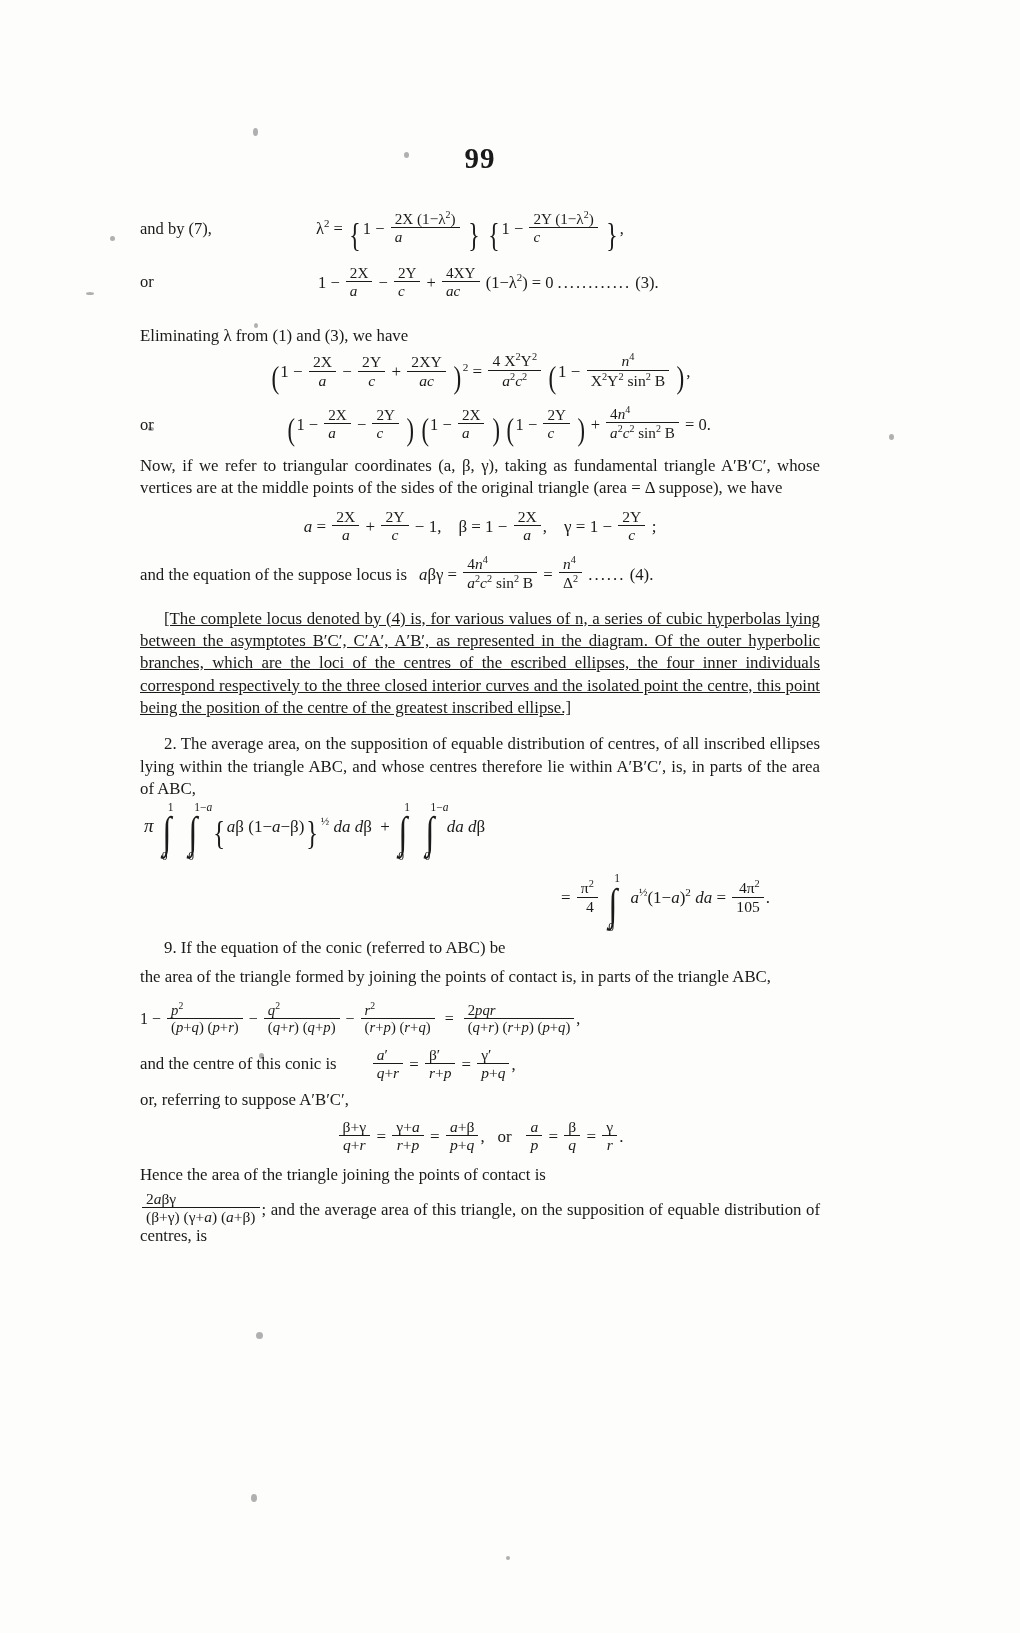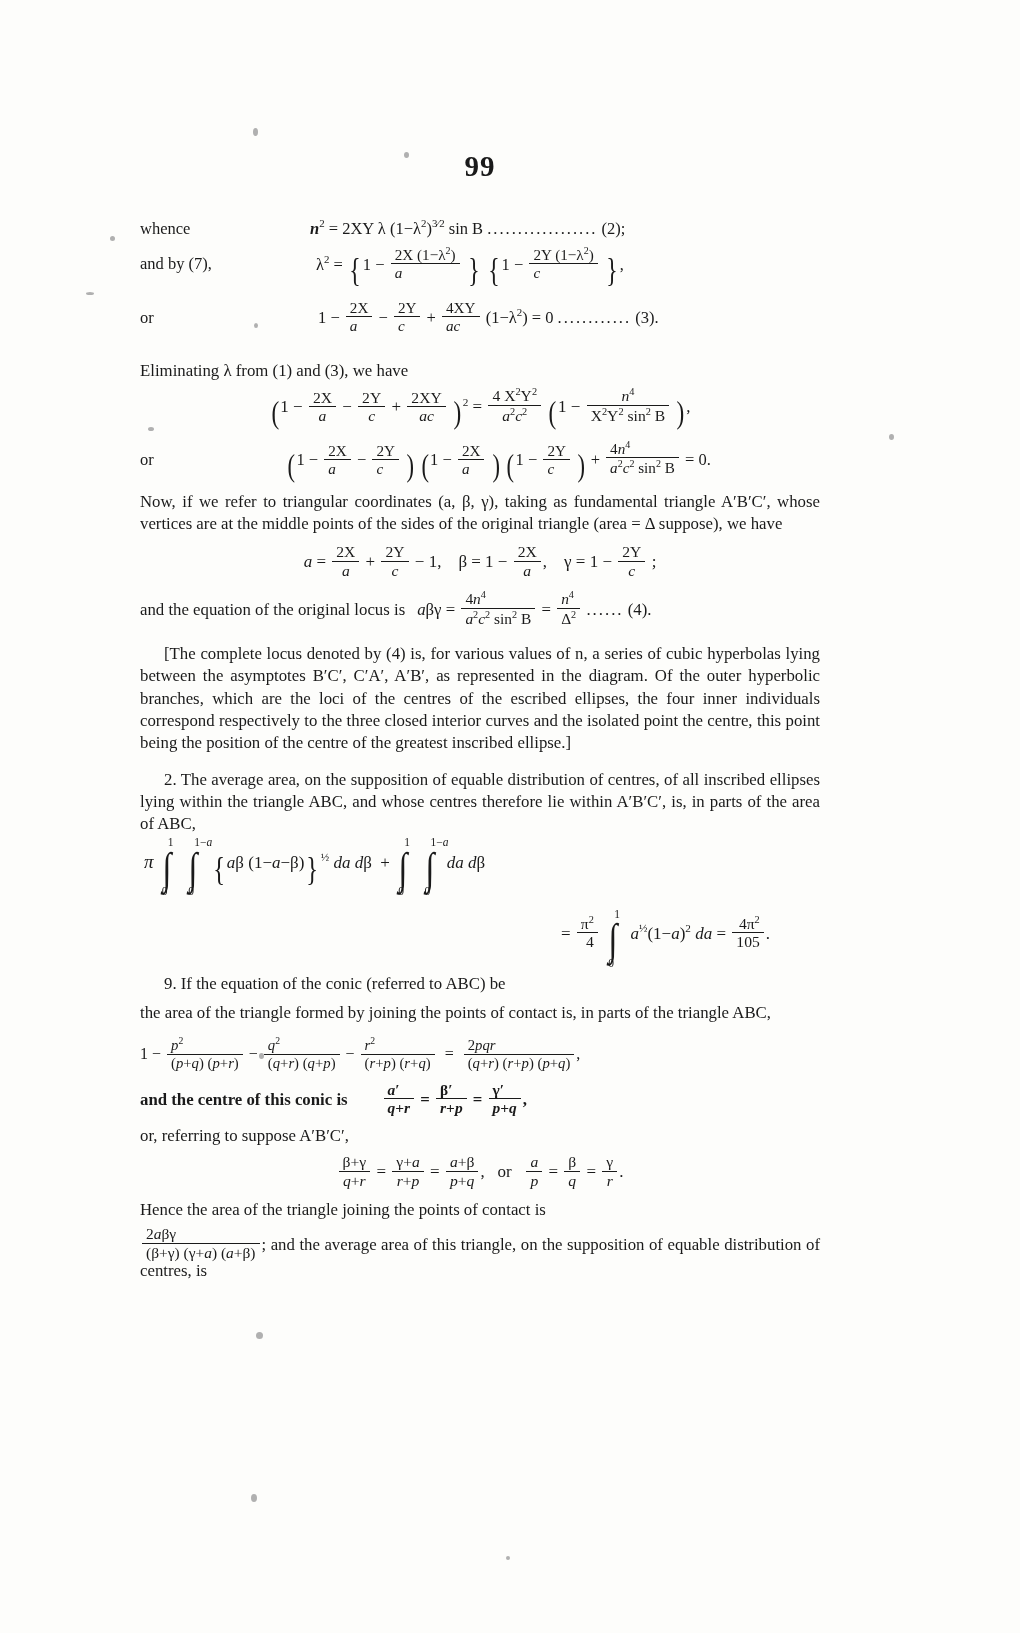--- a/index.html
+++ b/index.html
@@ -18,21 +18,21 @@
   .page {
     position: absolute;
     left: 0; top: 0;
     width: 1020px;
     height: 1633px;
     background: #fdfdfb;
   }
   .content {
     position: absolute;
     left: 140px;
-    top: 150px;
+    top: 142px;
     width: 680px;
   }
   .page-number {
     text-align: center;
     font-size: 29px;
     font-weight: bold;
     letter-spacing: 1px;
     margin-bottom: 34px;
     font-family: "Liberation Serif", serif;
   }
@@ -133,21 +133,21 @@
     letter-spacing: -1px;
     vertical-align: -8px;
     margin-left: 6px;
     font-family: "Liberation Serif", serif;
   }
   .speck {
     position: absolute;
     background: #b0b0b0;
     border-radius: 50%;
   }
-  .bracket-note { font-size: 16.8px; }
+  .bracket-note { font-size: 16.8px; text-decoration: underline; }
   .center-line { text-align: center; font-size: 17px; margin: 8px 0; }
   .hang { display: flex; align-items: baseline; font-size: 16.8px; margin: 6px 0;}
 </style>
 </head>
 <body>
 
 <div class="page">
 
   <div class="speck" style="left:253px;top:128px;width:5px;height:8px;"></div>
   <div class="speck" style="left:404px;top:152px;width:5px;height:6px;"></div>
@@ -158,28 +158,20 @@
   <div class="speck" style="left:889px;top:434px;width:5px;height:6px;"></div>
   <div class="speck" style="left:259px;top:1053px;width:5px;height:6px;"></div>
   <div class="speck" style="left:256px;top:1332px;width:7px;height:7px;"></div>
   <div class="speck" style="left:251px;top:1494px;width:6px;height:8px;"></div>
   <div class="speck" style="left:506px;top:1556px;width:4px;height:4px;"></div>
 
   <div class="content">
 
     <div class="page-number">99</div>
 
-    <div class="line">
-      <span class="lead">whence</span>
-      <span style="margin-left:52px;">
-        <i class="bold">n</i><sup class="s">2</sup> = 2XY λ (1−λ<sup class="s">2</sup>)<sup class="s">3⁄2</sup> sin B
-        <span class="dots">..................</span>
-        <span>(2);</span>
-      </span>
-    </div>
 
     <div class="line" style="margin-top:6px;">
       <span class="lead">and by (7),</span>
       <span style="margin-left:58px;">
         λ<sup class="s">2</sup> =
         <span class="brace-big">{</span>1 −
         <span class="frac"><span class="num">2X (1−λ<sup class="s">2</sup>)</span><span class="den"><i>a</i></span></span>
         <span class="brace-big">}</span>
         <span class="brace-big">{</span>1 −
         <span class="frac"><span class="num">2Y (1−λ<sup class="s">2</sup>)</span><span class="den"><i>c</i></span></span>
@@ -237,21 +229,21 @@
       <i>a</i> =
       <span class="frac"><span class="num">2X</span><span class="den"><i>a</i></span></span>
       + <span class="frac"><span class="num">2Y</span><span class="den"><i>c</i></span></span>
       − 1, &nbsp;&nbsp; β = 1 −
       <span class="frac"><span class="num">2X</span><span class="den"><i>a</i></span></span>, &nbsp;&nbsp;
       γ = 1 −
       <span class="frac"><span class="num">2Y</span><span class="den"><i>c</i></span></span> ;
     </div>
 
     <div class="hang" style="margin-top:10px;">
-      <span>and the equation of the original locus is</span>
+      <span>and the equation of the suppose locus is</span>
       <span style="margin-left:12px;">
         <i>a</i>βγ =
         <span class="frac"><span class="num">4<i>n</i><sup class="s">4</sup></span><span class="den"><i>a</i><sup class="s">2</sup><i>c</i><sup class="s">2</sup> sin<sup class="s">2</sup> B</span></span>
         =
         <span class="frac"><span class="num"><i>n</i><sup class="s">4</sup></span><span class="den">Δ<sup class="s">2</sup></span></span>
         <span class="dots">......</span>
         <span>(4).</span>
       </span>
     </div>
 
@@ -287,21 +279,21 @@
       1 −
       <span class="frac"><span class="num"><i>p</i><sup class="s">2</sup></span><span class="den">(<i>p</i>+<i>q</i>) (<i>p</i>+<i>r</i>)</span></span>
       −
       <span class="frac"><span class="num"><i>q</i><sup class="s">2</sup></span><span class="den">(<i>q</i>+<i>r</i>) (<i>q</i>+<i>p</i>)</span></span>
       −
       <span class="frac"><span class="num"><i>r</i><sup class="s">2</sup></span><span class="den">(<i>r</i>+<i>p</i>) (<i>r</i>+<i>q</i>)</span></span>
       &nbsp;=&nbsp;
       <span class="frac"><span class="num">2<i>pqr</i></span><span class="den">(<i>q</i>+<i>r</i>) (<i>r</i>+<i>p</i>) (<i>p</i>+<i>q</i>)</span></span>,
     </div>
 
-    <div class="hang" style="margin-top:10px;font-weight:bold;">
+    <div class="hang" style="margin-top:10px;">
       <span>and the centre of this conic is</span>
       <span style="margin-left:34px;">
         <span class="frac"><span class="num"><i>a</i>′</span><span class="den"><i>q</i>+<i>r</i></span></span>
         =
         <span class="frac"><span class="num">β′</span><span class="den"><i>r</i>+<i>p</i></span></span>
         =
         <span class="frac"><span class="num">γ′</span><span class="den"><i>p</i>+<i>q</i></span></span>,
       </span>
     </div>
 

